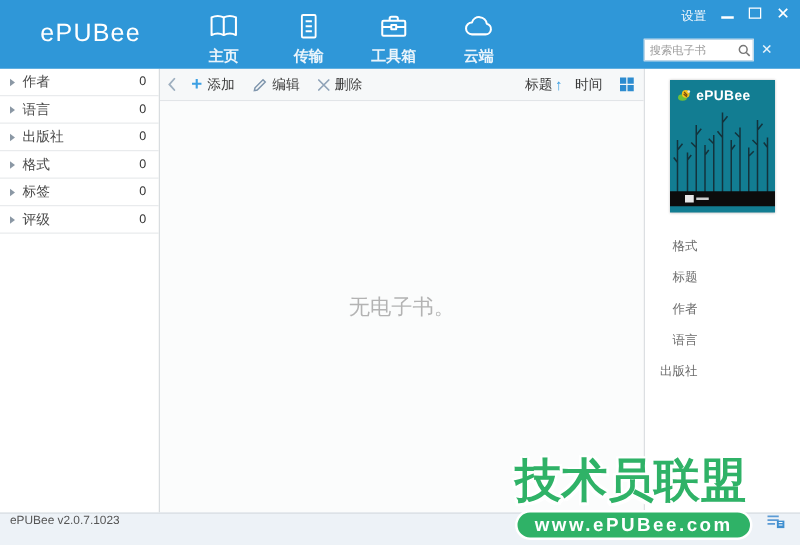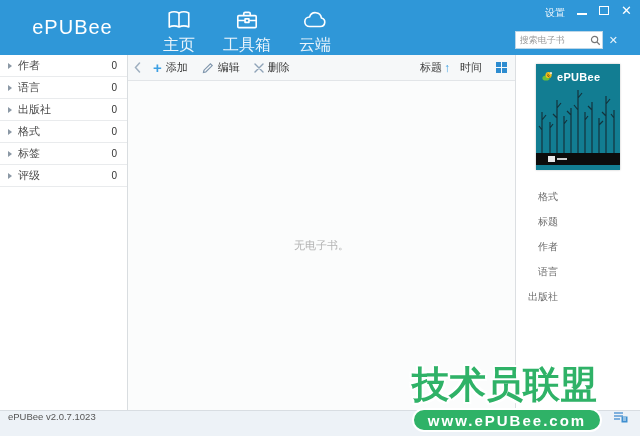--- a/index.html
+++ b/index.html
@@ -6,21 +6,21 @@
   html,body { width:640px; height:436px; font-family:"Liberation Sans","DejaVu Sans",sans-serif; }
   .window { position:relative; width:640px; height:436px; background:#fff; overflow:hidden; display:flex; flex-direction:column; }
 
   
   .header { position:relative; height:55px; background:#2f97d8; flex:0 0 55px; color:#fff; }
   .logo { position:absolute; left:0; top:0; width:145px; height:55px; display:flex; align-items:center; justify-content:center;
           font-size:20px; letter-spacing:1px; color:#fff; }
   .nav { position:absolute; left:145px; top:4px; display:flex; }
   .nav-item { width:68px; height:50px; display:flex; flex-direction:column; align-items:center; justify-content:flex-start; cursor:pointer; }
   .nav-item .nicon { height:30px; display:flex; align-items:center; justify-content:center; margin-top:3px; }
-  .nav-item .nlabel { font-size:16px; color:#eaf4fb; margin-top:2px; }
+  .nav-item .nlabel { font-size:12px; color:#eaf4fb; margin-top:2px;font-weight:bold; }
   .win-controls { position:absolute; top:6px; right:8px; display:flex; align-items:flex-start; gap:12px; height:14px;margin-left:23px; }
   .settings-label { font-size:10px; color:#f0f7fc; cursor:pointer; }
   .btn-min { width:10px; height:9px; border-bottom:2px solid #fff; cursor:pointer; }
   .btn-max { width:10px; height:9px; border:1.5px solid #fff; cursor:pointer; }
   .btn-close { font-size:13px; line-height:10px; color:#fff; cursor:pointer; font-weight:bold; }
   .search-wrap { position:absolute; top:31px; right:22px; display:flex; align-items:center; }
   .search-box { width:88px; height:18px; background:#fff; border:1px solid #bcd6e8; display:flex; align-items:center; padding:0 2px 0 4px; }
   .search-box input { border:none; outline:none; width:70px; font-size:9px; color:#444; background:transparent; font-family:inherit; }
   .search-box input::placeholder { color:#9a9a9a; }
   .search-clear { color:#eaf4fb; font-size:11px; margin-left:6px; cursor:pointer; line-height:1; }
@@ -39,21 +39,21 @@
   .tb-btn { display:flex; align-items:center; gap:4px; font-size:11px; color:#3c3c3c; cursor:pointer; margin-right:14px; }
   .tb-back { margin-right:12px; display:flex; align-items:center; cursor:pointer; }
   .plus-glyph { color:#3da0e3; font-size:15px; font-weight:bold; line-height:1; }
   .tb-right { margin-left:auto; display:flex; align-items:center; gap:10px; }
   .sort-item { display:flex; align-items:center; gap:2px; font-size:11px; color:#3c3c3c; cursor:pointer; }
   .arrow-up { color:#3da0e3; font-size:12px; line-height:1; }
   .grid-icon { display:grid; grid-template-columns:5px 5px; grid-template-rows:5px 5px; gap:1px; cursor:pointer; margin-left:4px; }
   .grid-icon span { background:#2d8cd0; }
 
   .content { flex:1; background:#fbfcfc; display:flex; align-items:center; justify-content:center; }
-  .empty-text { font-size:11px; color:#b3b3b3; }
+  .empty-text { font-size:17px; color:#b3b3b3; }
 
   .rightpanel { width:125px; background:#fff; border-left:1px solid #dcdfe2; padding-top:9px; }
   .cover { position:relative; width:84px; height:106px; margin:0 auto; background:#127d92; overflow:hidden; box-shadow:0 0 2px rgba(0,0,0,.25); cursor:pointer; }
   .cover-top { position:absolute; top:6px; left:5px; display:flex; align-items:center; gap:3px; }
   .cover-title { color:#fff; font-size:11px; font-weight:bold; letter-spacing:.3px; }
   .cover-bar { position:absolute; left:0; right:0; bottom:5px; height:12px; background:#0c0c0c; }
   .cover-bar .mark { position:absolute; left:12px; top:3px; width:7px; height:6px; background:#e8e8e8; }
   .cover-bar .mark2 { position:absolute; left:21px; top:5px; width:10px; height:1.5px; background:#cfcfcf; }
   .meta { margin-top:14px; }
   .meta-row { height:25px; display:flex; align-items:center; }
@@ -81,20 +81,29 @@
 
     <div class="nav">
       <div class="nav-item">
         <span class="nicon">
           <svg width="28" height="26" viewBox="0 0 24 24" fill="none" stroke="#fff" stroke-width="1.5" stroke-linejoin="round">
             <path d="M3 5.5 C6 4 9 4 12 5.5 C15 4 18 4 21 5.5 V18.5 C18 17 15 17 12 18.5 C9 17 6 17 3 18.5 Z"></path>
             <path d="M12 5.5 V18.5"></path>
           </svg>
         </span>
         <span class="nlabel">主页</span>
+      </div>
+      <div class="nav-item">
+        <span class="nicon">
+          <svg width="24" height="26" viewBox="0 0 24 24" fill="none" stroke="#fff" stroke-width="1.5">
+            <rect x="6.5" y="3" width="11" height="18" rx="1"></rect>
+            <path d="M9.5 8h5 M9.5 12h5 M9.5 16h5"></path>
+          </svg>
+        </span>
+        <span class="nlabel">传输</span>
       </div>
       <div class="nav-item">
         <span class="nicon">
           <svg width="28" height="26" viewBox="0 0 24 24" fill="none" stroke="#fff" stroke-width="1.5" stroke-linejoin="round">
             <rect x="3.5" y="8" width="17" height="11" rx="1"></rect>
             <path d="M9 8V6.3A1.3 1.3 0 0 1 10.3 5h3.4A1.3 1.3 0 0 1 15 6.3V8"></path>
             <rect x="10.2" y="11" width="3.6" height="3.2"></rect>
             <path d="M3.5 12.5h6.7 M13.8 12.5h6.7"></path>
           </svg>
         </span>

